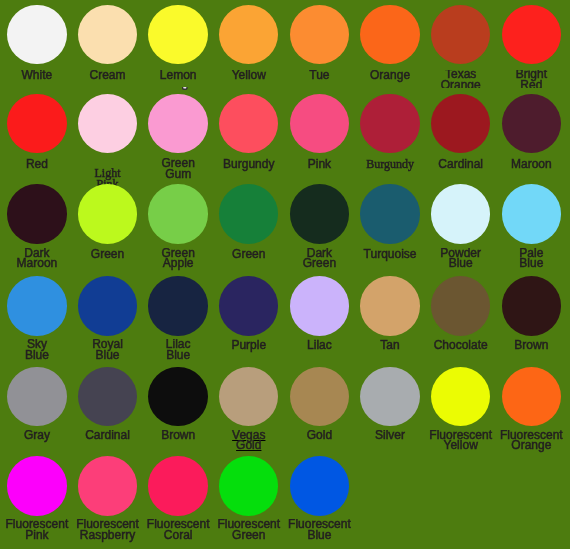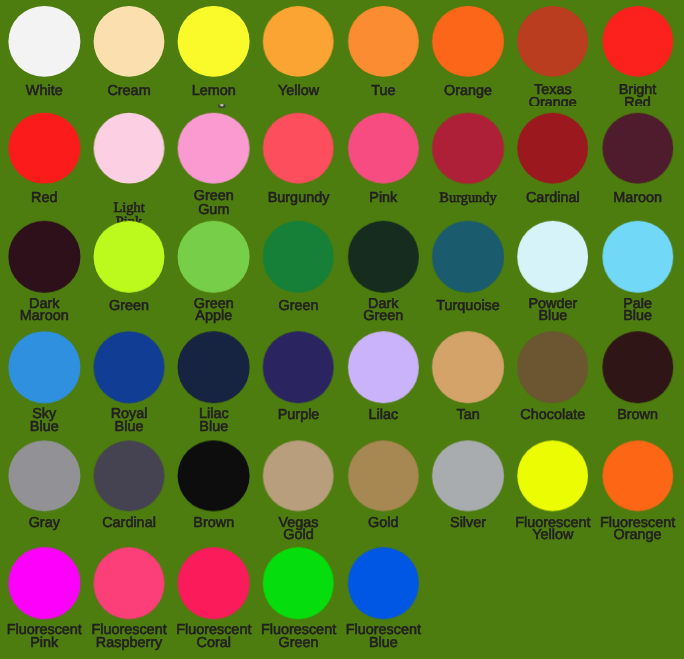--- a/index.html
+++ b/index.html
@@ -239,21 +239,21 @@
     </div>
   </div>
   <div class="cell" style="left:148.46px;top:366.80px;width:59.4px;">
     <div class="dot" style="background:#0D0D0D"></div>
     <div class="labwrap" style="top:63.40px;height:24.80px;">
       <div class="lab">Brown</div>
     </div>
   </div>
   <div class="cell" style="left:219.09px;top:366.80px;width:59.4px;">
     <div class="dot" style="background:#B89E7C"></div>
-    <div class="labwrap" style="top:63.40px;height:24.80px;">
+    <div class="labwrap" style="top:63.40px;height:24.80px;text-decoration:underline;">
       <div class="lab multi">Vegas
 Gold</div>
     </div>
   </div>
   <div class="cell" style="left:289.72px;top:366.80px;width:59.4px;">
     <div class="dot" style="background:#A78752"></div>
     <div class="labwrap" style="top:63.40px;height:24.80px;">
       <div class="lab">Gold</div>
     </div>
   </div>

